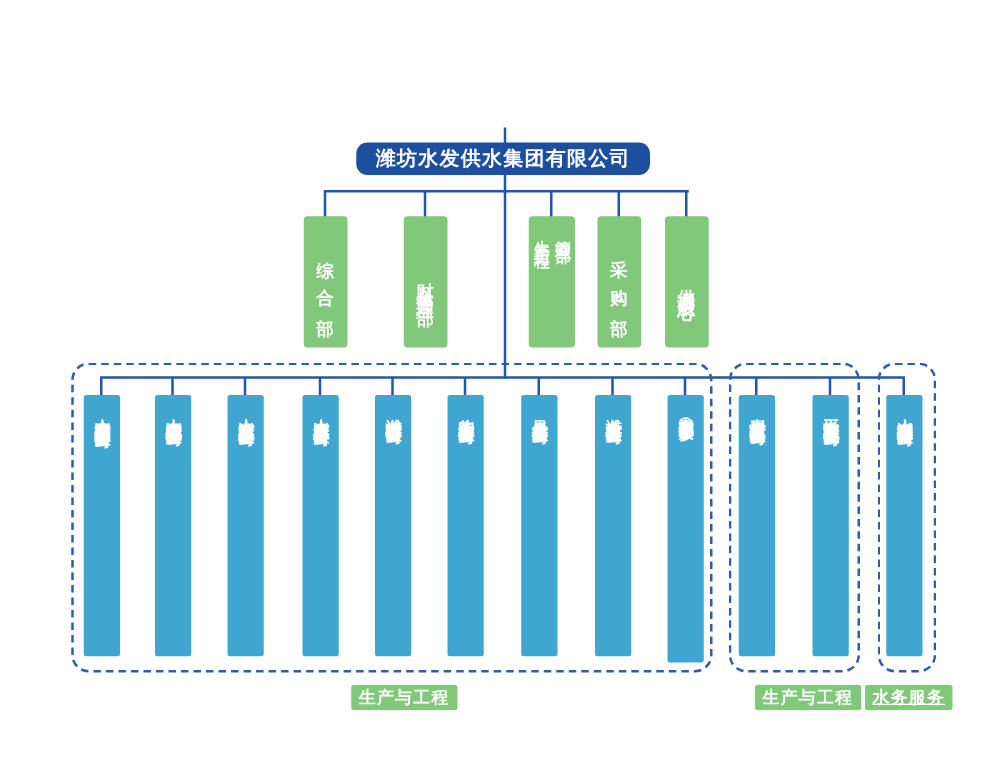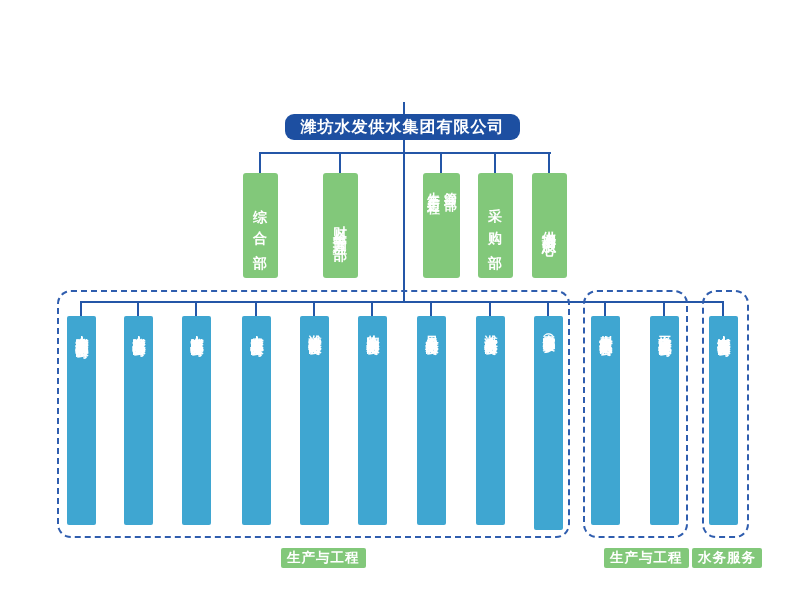--- a/index.html
+++ b/index.html
@@ -70,21 +70,21 @@
   .g1 { left:583px; width:105px; }
   .g2 { left:702px; width:47px;  }
 
   
   .tag {
     position:absolute; top:548px; height:20px; background:#82c87a; color:#ffffff;
     font-weight:bold; font-size:13.5px; letter-spacing:1px;
     display:flex; align-items:center; justify-content:center; padding:0 6px;
     border-radius:2px;
   }
-  .t0 { left:281px; } .t1 { left:604px; } .t2 { left:692px; }
+  .t0 { left:281px; } .t1 { left:604px; } .t2 { left:692px;text-decoration:underline; }
 </style>
 </head>
 <body>
 
 <div class="canvas">
 
   <div class="line ln-top-stub"></div>
   <div class="line ln-center"></div>
   <div class="line ln-dept-h"></div>
   <div class="line ln-d0"></div>

